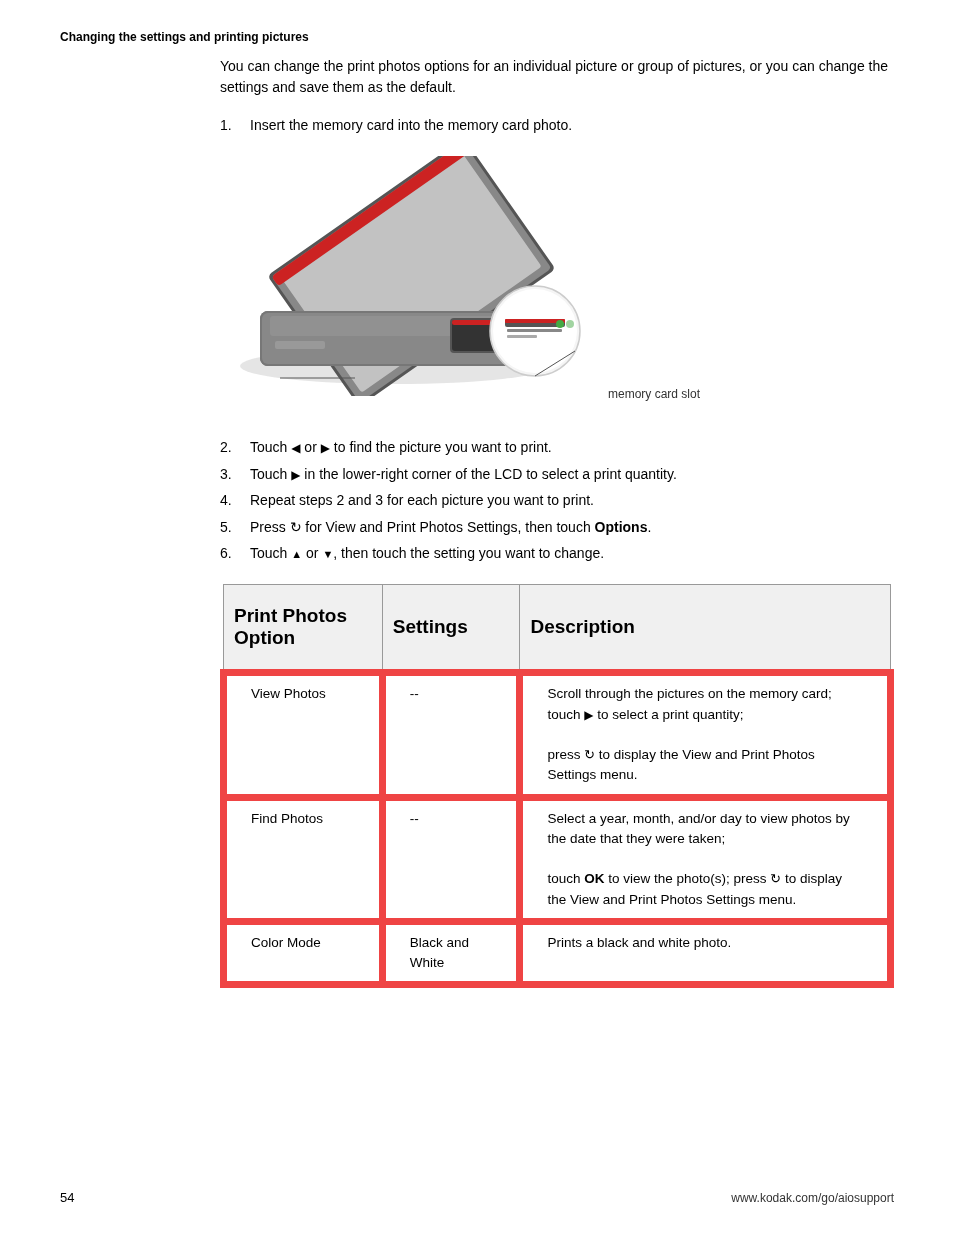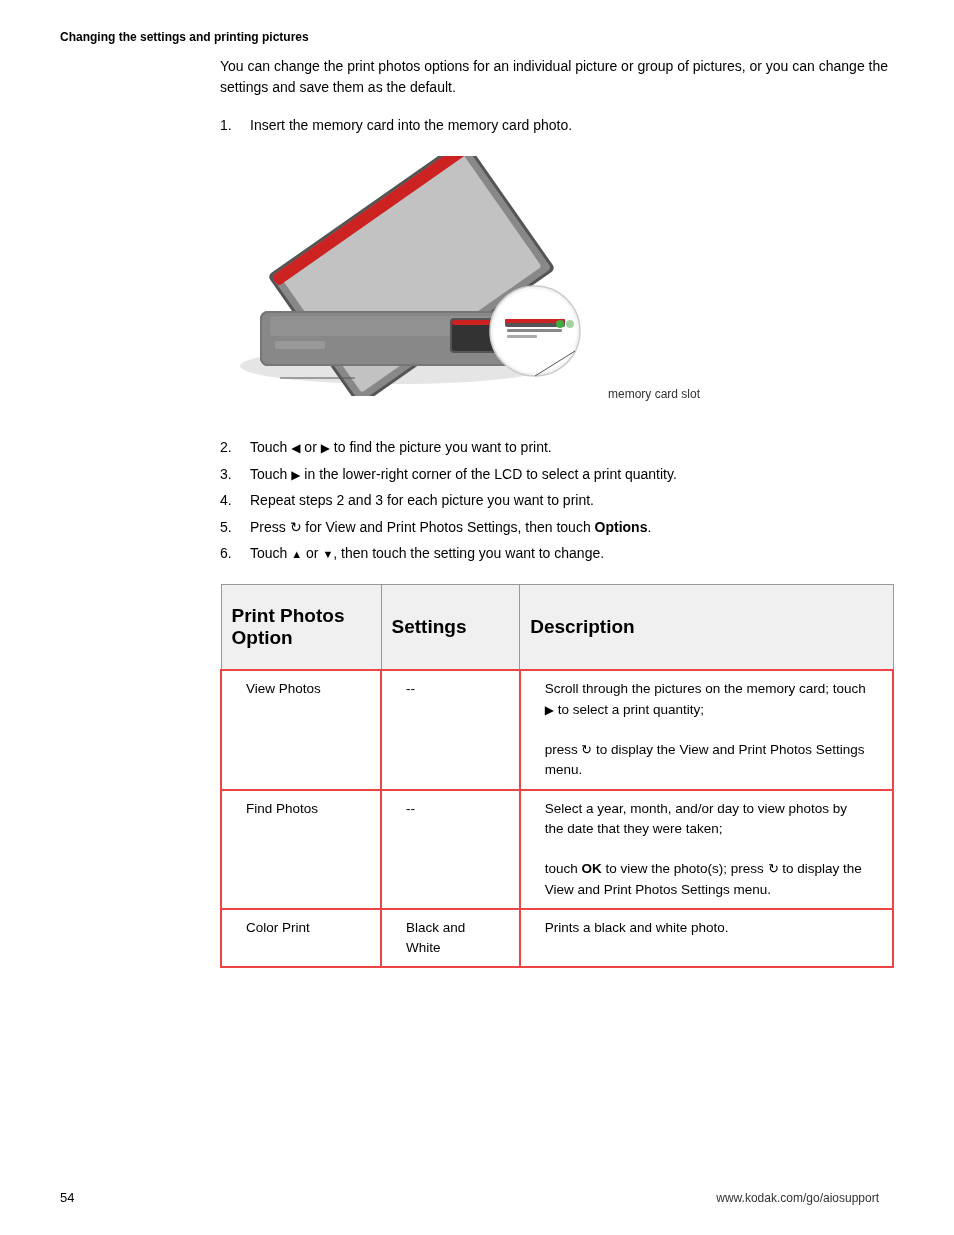--- a/index.html
+++ b/index.html
@@ -81,40 +81,40 @@
     }
     .options-table th {
       background: #f0f0f0;
       border: 1px solid #999;
       padding: 20px 10px;
       text-align: left;
       font-weight: bold;
       font-size: 19px;
     }
     .options-table td {
-      border: 2px solid #ef4444;
+      border: 7px solid #ef4444;
       padding: 8px 24px;
       vertical-align: top;
       font-size: 13.5px;
       line-height: 1.5;
     }
     .options-table td.option-name {
       width: 150px;
     }
     .options-table td.settings-cell {
       width: 130px;
     }
     .options-table td.desc-cell {
       width: 350px;
     }
     .page-footer {
       position: absolute;
       bottom: 30px;
       left: 0;
-      right: 15px;
+      right: 0;
       display: flex;
       justify-content: space-between;
       align-items: center;
       padding: 0 60px;
       font-size: 13px;
     }
     .page-number {
       font-size: 13px;
     }
     .footer-url {
@@ -258,21 +258,21 @@
           <td class="option-name">Find Photos</td>
           <td class="settings-cell">--</td>
           <td class="desc-cell">
             Select a year, month, and/or day to view photos by the date that they were taken;<br><br>
             touch <strong>OK</strong> to view the photo(s); press <span style="font-size:13px; display:inline-block; transform:scaleX(-1);">↺</span> to display the View and Print Photos Settings menu.
           </td>
         </tr>
 
 
         <tr>
-          <td class="option-name">Color Print</td>
+          <td class="option-name">Color Mode</td>
           <td class="settings-cell">Black and White</td>
           <td class="desc-cell">Prints a black and white photo.</td>
         </tr>
 
       </tbody>
     </table>
 
   </div>
 
   <div class="page-footer">

